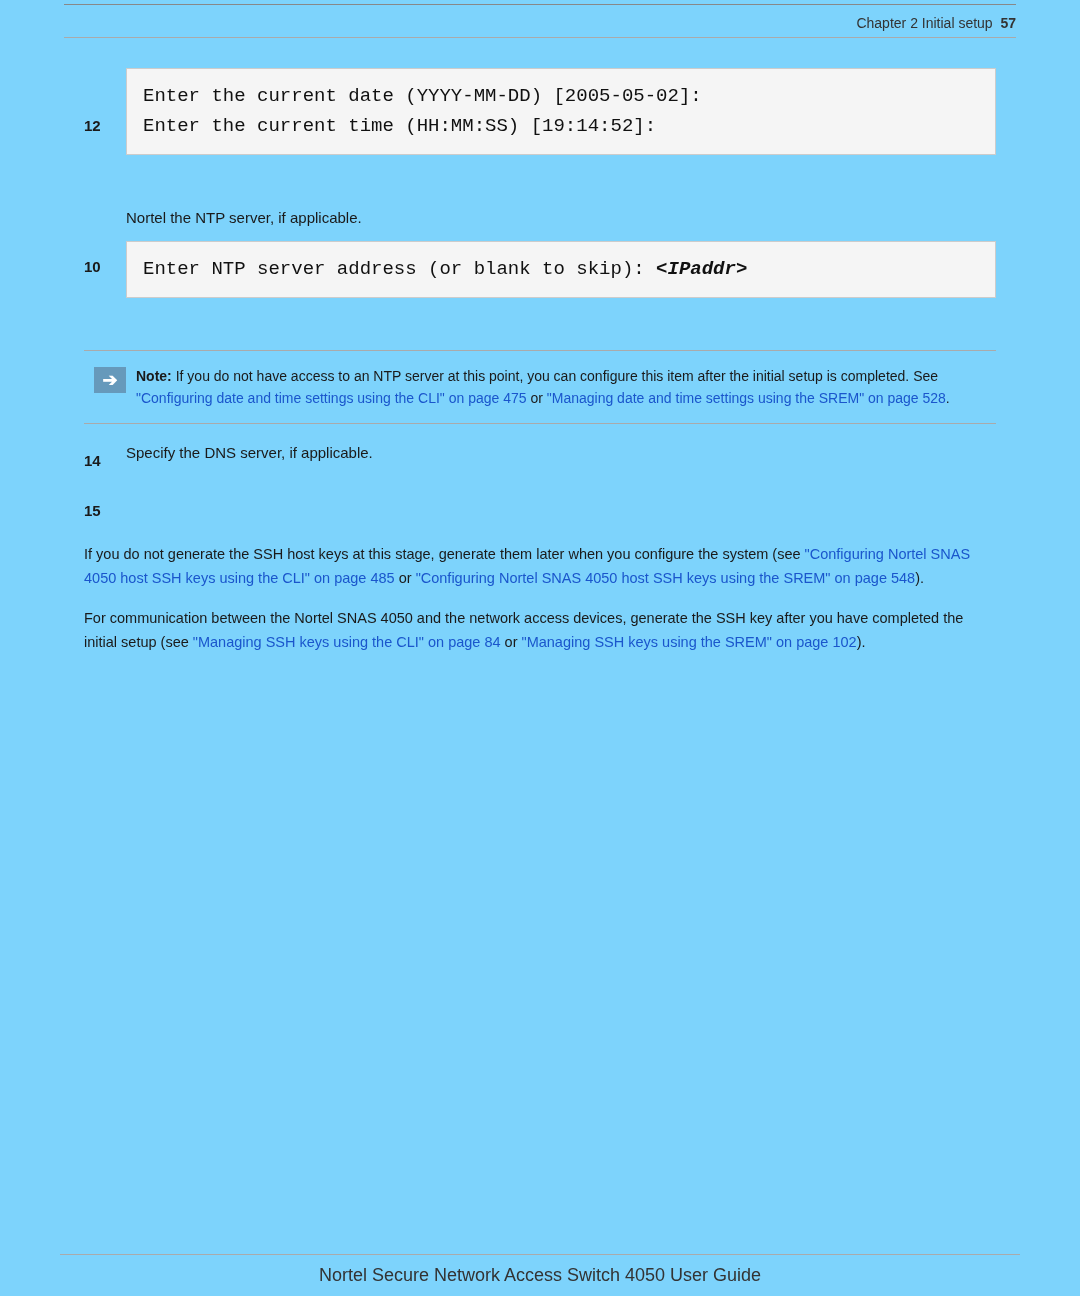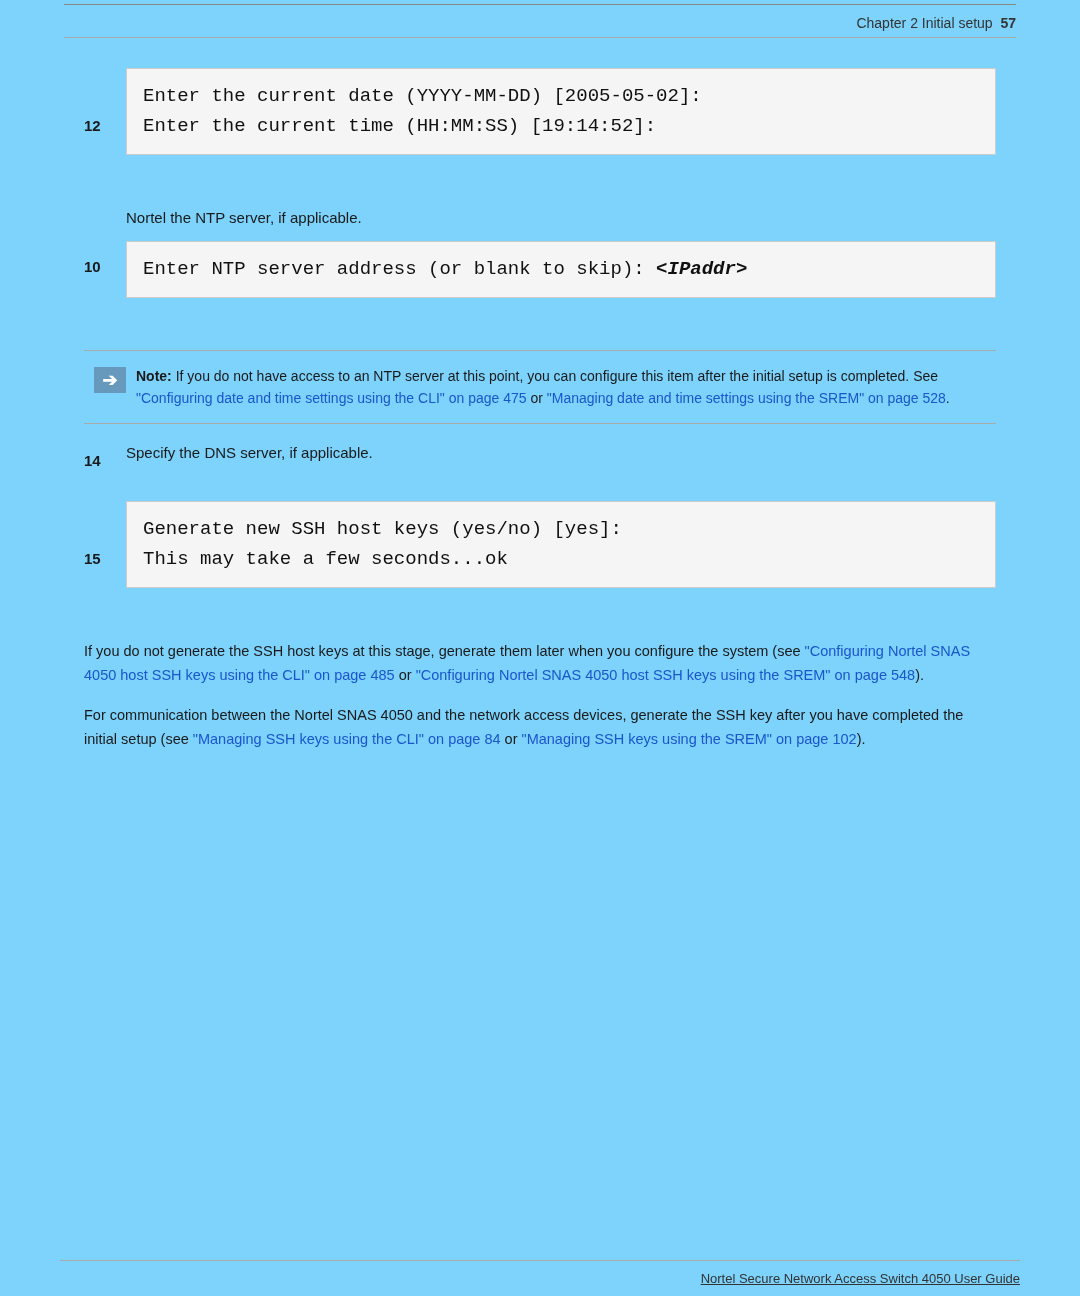--- a/index.html
+++ b/index.html
@@ -160,25 +160,24 @@
       left: 0;
       right: 0;
     }
 
     .footer-divider {
       border-top: 1px solid #aaa;
       margin: 0 60px;
     }
 
     .footer-text {
-      text-align: right;
+      text-align: center;
       padding: 10px 60px;
-      font-size: 13px;
+      font-size: 18px;
       color: #333;
-      text-decoration: underline;
     }
 
     .step-block {
       margin-bottom: 24px;
     }
   </style>
 </head>
 <body>
 
 <div class="page-container">
@@ -220,21 +219,20 @@
     <div class="step step-block">
       <div class="step-number"><strong>14</strong></div>
       <div class="step-content">
         <div class="step-title">Specify the DNS server, if applicable.</div>
       </div>
     </div>
 
     <div class="step step-block">
       <div class="step-number"><strong>15</strong></div>
       <div class="step-content">
-        <div class="code-block">Generate new SSH host keys (yes/no) [yes]:<br>This may take a few seconds...ok</div>
       </div>
     </div>
 
     <p class="para">
       <span>If you do not generate the SSH host keys at this stage, generate them later when you configure the system (see </span><a class="link-text" href="#">"Configuring Nortel SNAS 4050 host SSH keys using the CLI" on page 485</a><span> or </span><a class="link-text" href="#">"Configuring Nortel SNAS 4050 host SSH keys using the SREM" on page 548</a><span>).</span>
     </p>
 
     <p class="para">
       <span>For communication between the Nortel SNAS 4050 and the network access devices, generate the SSH key after you have completed the initial setup (see </span><a class="link-text" href="#">"Managing SSH keys using the CLI" on page 84</a><span> or </span><a class="link-text" href="#">"Managing SSH keys using the SREM" on page 102</a><span>).</span>
     </p>

